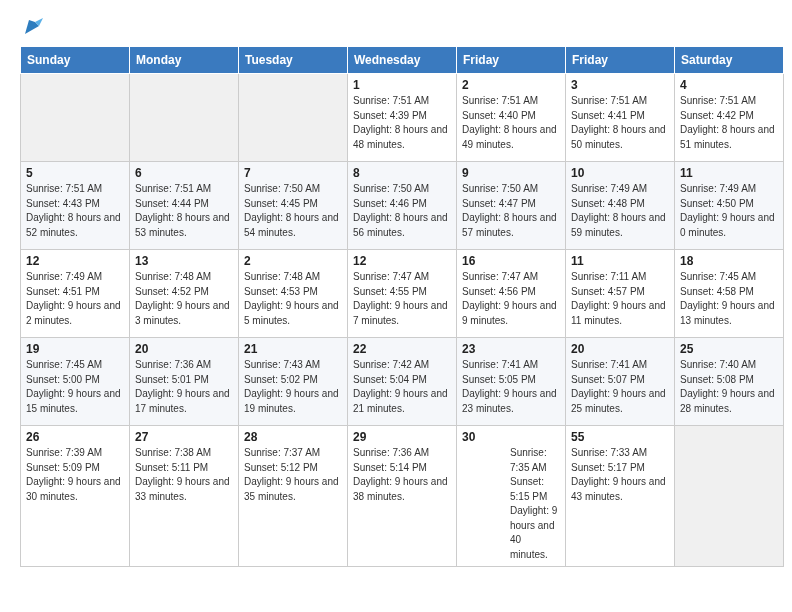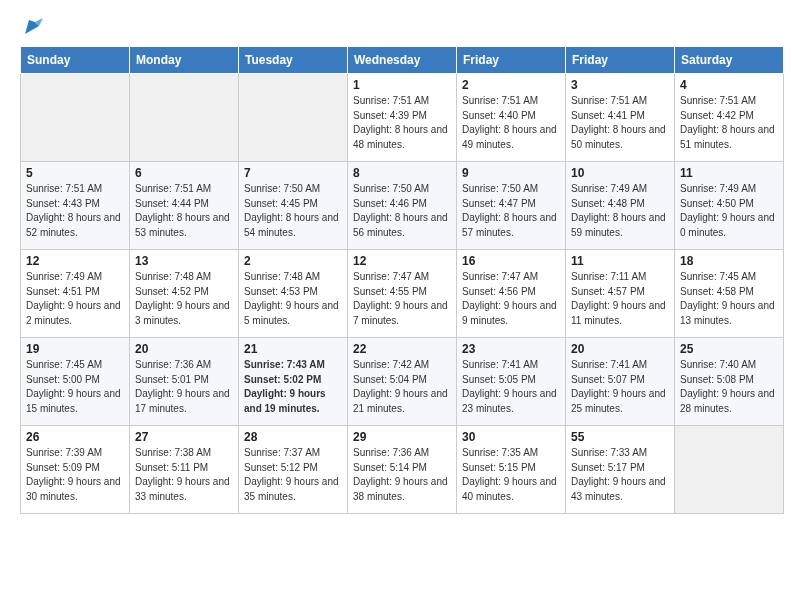--- a/index.html
+++ b/index.html
@@ -242,21 +242,21 @@
 Daylight: 9 hours and 15 minutes.</div>
           </td>
           <td>
             <div class="day-number">20</div>
             <div class="day-info" style="white-space: pre-line;">Sunrise: 7:36 AM
 Sunset: 5:01 PM
 Daylight: 9 hours and 17 minutes.</div>
           </td>
           <td>
             <div class="day-number">21</div>
-            <div class="day-info" style="white-space: pre-line; font-weight: bold;">Sunrise: 7:43 AM
+            <div class="day-info" style="white-space: pre-line;">Sunrise: 7:43 AM
 Sunset: 5:02 PM
 Daylight: 9 hours and 19 minutes.</div>
           </td>
           <td>
             <div class="day-number">22</div>
             <div class="day-info" style="white-space: pre-line;">Sunrise: 7:42 AM
 Sunset: 5:04 PM
 Daylight: 9 hours and 21 minutes.</div>
           </td>
           <td>
@@ -298,21 +298,21 @@
 Daylight: 9 hours and 35 minutes.</div>
           </td>
           <td>
             <div class="day-number">29</div>
             <div class="day-info" style="white-space: pre-line;">Sunrise: 7:36 AM
 Sunset: 5:14 PM
 Daylight: 9 hours and 38 minutes.</div>
           </td>
           <td>
             <div class="day-number">30</div>
-            <div class="day-info" style="white-space: pre-line;">Sunrise: 7:35 AM
+            <div class="day-info" style="white-space: pre-line; margin-left: 48px;">Sunrise: 7:35 AM
 Sunset: 5:15 PM
 Daylight: 9 hours and 40 minutes.</div>
           </td>
           <td>
             <div class="day-number">55</div>
             <div class="day-info" style="white-space: pre-line;">Sunrise: 7:33 AM
 Sunset: 5:17 PM
 Daylight: 9 hours and 43 minutes.</div>
           </td>
           <td class="empty-cell"></td>

